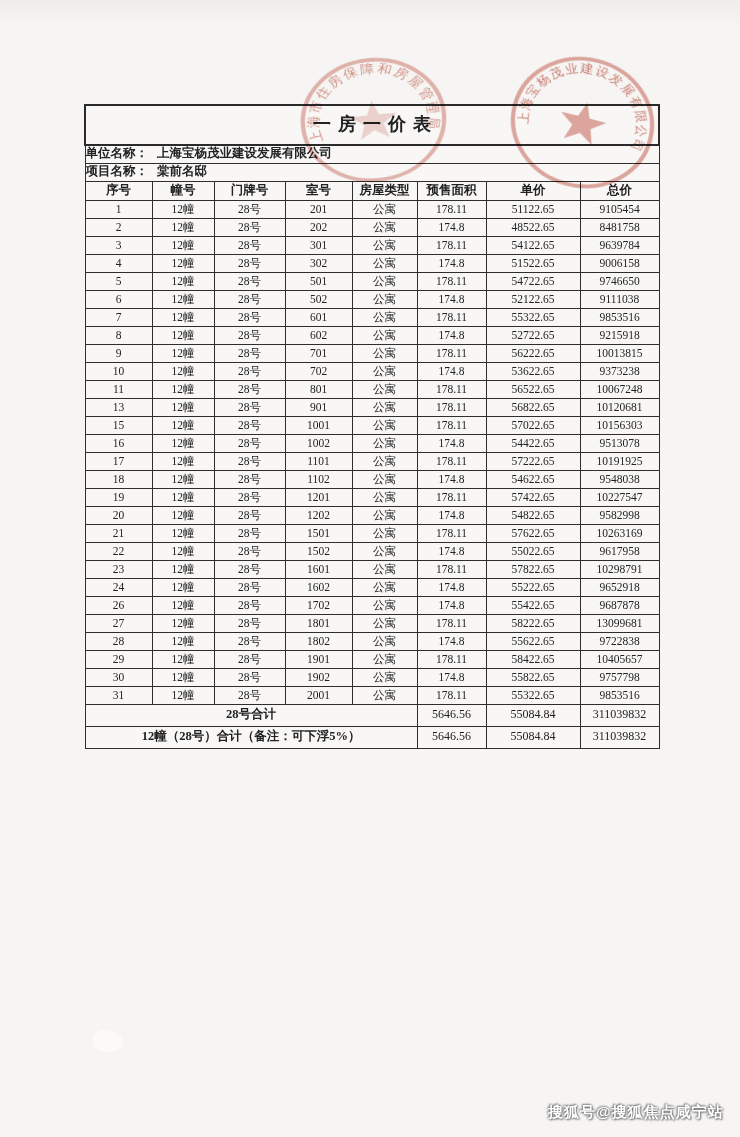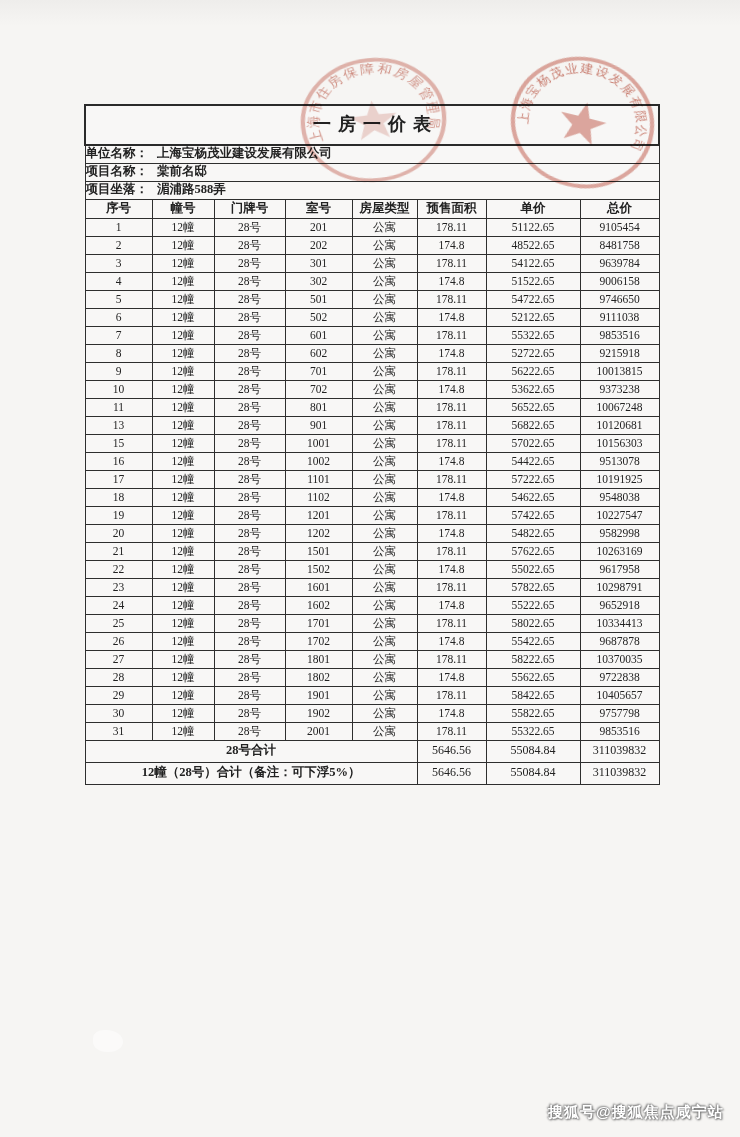--- a/index.html
+++ b/index.html
@@ -69,25 +69,20 @@
       <tr class="row-info">
         <td colspan="8">
           <span class="lbl">单位名称：</span><span class="val">上海宝杨茂业建设发展有限公司</span>
         </td>
       </tr>
       <tr class="row-info">
         <td colspan="8">
           <span class="lbl">项目名称：</span><span class="val">棠前名邸</span>
         </td>
       </tr>
-      <tr class="row-info">
-        <td colspan="8">
-          <span class="lbl">项目坐落：</span><span class="val">湄浦路588弄</span>
-        </td>
-      </tr>
       <tr class="row-head">
         <td>序号</td>
         <td>幢号</td>
         <td>门牌号</td>
         <td>室号</td>
         <td>房屋类型</td>
         <td>预售面积</td>
         <td>单价</td>
         <td>总价</td>
       </tr>
@@ -307,48 +302,38 @@
           <td>24</td>
           <td>12幢</td>
           <td>28号</td>
           <td>1602</td>
           <td>公寓</td>
           <td>174.8</td>
           <td>55222.65</td>
           <td>9652918</td>
         </tr>
         <tr>
-          <td>25</td>
-          <td>12幢</td>
-          <td>28号</td>
-          <td>1701</td>
-          <td>公寓</td>
-          <td>178.11</td>
-          <td>58022.65</td>
-          <td>10334413</td>
-        </tr>
-        <tr>
           <td>26</td>
           <td>12幢</td>
           <td>28号</td>
           <td>1702</td>
           <td>公寓</td>
           <td>174.8</td>
           <td>55422.65</td>
           <td>9687878</td>
         </tr>
         <tr>
           <td>27</td>
           <td>12幢</td>
           <td>28号</td>
           <td>1801</td>
           <td>公寓</td>
           <td>178.11</td>
           <td>58222.65</td>
-          <td>10370035</td>
+          <td>13099681</td>
         </tr>
         <tr>
           <td>28</td>
           <td>12幢</td>
           <td>28号</td>
           <td>1802</td>
           <td>公寓</td>
           <td>174.8</td>
           <td>55622.65</td>
           <td>9722838</td>

